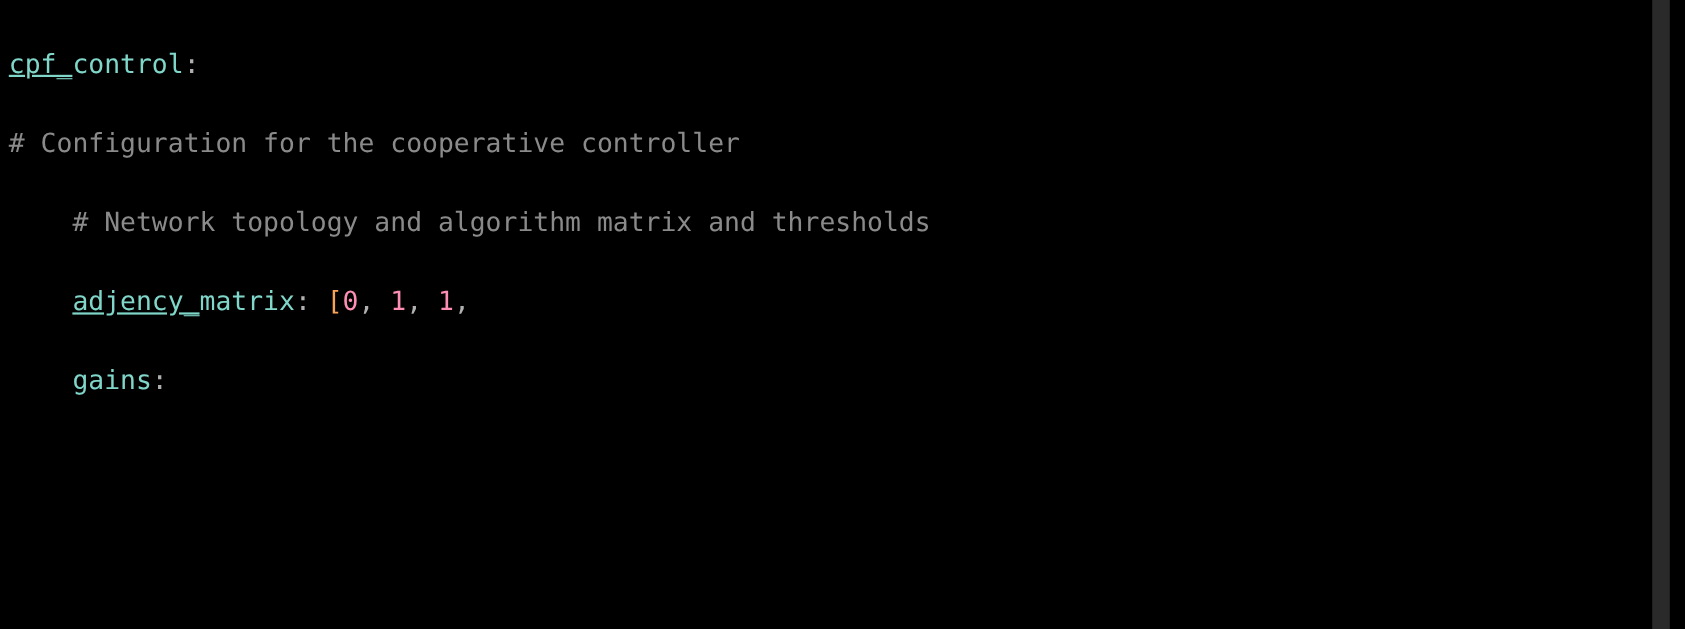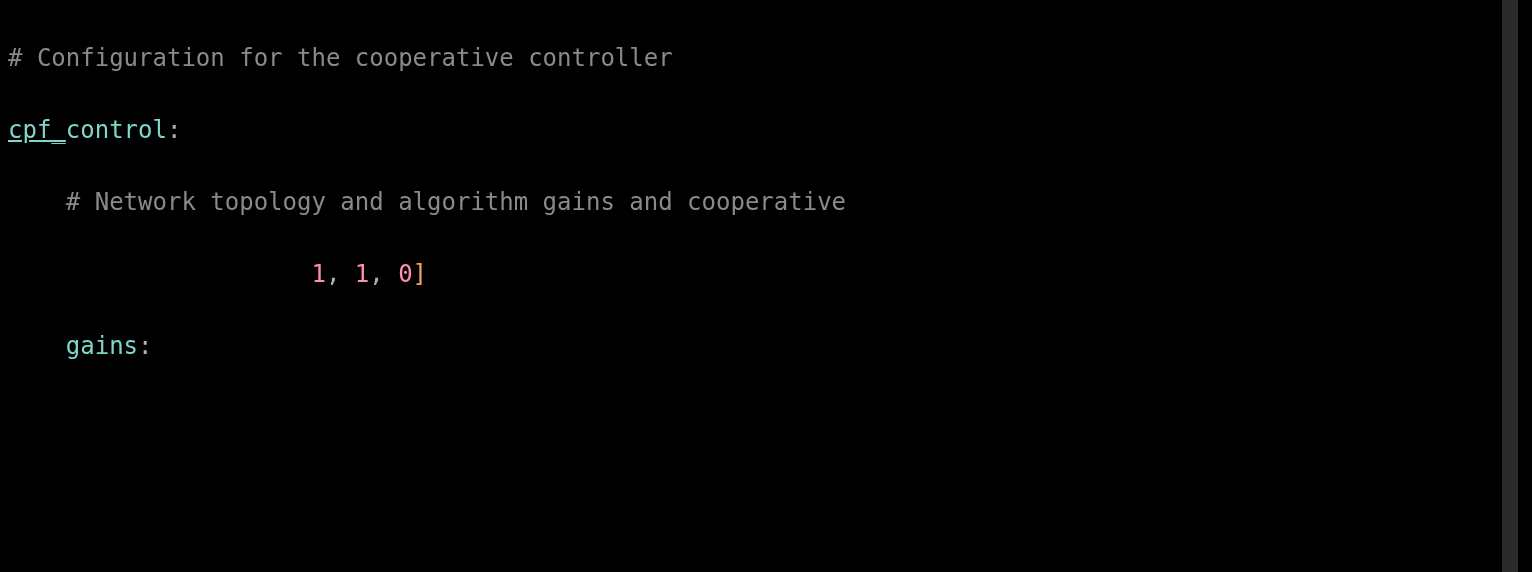--- a/index.html
+++ b/index.html
@@ -34,24 +34,24 @@
       top: 0;
       width: 16px;
       height: 572px;
       background: #2a2a2a;
     }
   </style>
 </head>
 <body>
 
 <div class="editor">
+<span class="line"><span class="key underline">cpf_</span><span class="key">control</span><span class="punct">:</span></span>
 <span class="line"><span class="comment"># Configuration for the cooperative controller</span></span>
-<span class="line"><span class="key underline">cpf_</span><span class="key">control</span><span class="punct">:</span></span>
-<span class="line"><span>    </span><span class="comment"># Network topology and algorithm gains and cooperative</span></span>
-<span class="line"><span>                     </span><span class="number">1</span><span class="punct">,</span><span> </span><span class="number">1</span><span class="punct">,</span><span> </span><span class="number">0</span><span class="bracket">]</span></span>
+<span class="line"><span>    </span><span class="comment"># Network topology and algorithm matrix and thresholds</span></span>
+<span class="line"><span>    </span><span class="key underline">adjency_</span><span class="key">matrix</span><span class="punct">:</span><span> </span><span class="bracket">[</span><span class="number">0</span><span class="punct">,</span><span> </span><span class="number">1</span><span class="punct">,</span><span> </span><span class="number">1</span><span class="punct">,</span></span>
 <span class="line"><span>    </span><span class="key">gains</span><span class="punct">:</span></span>
 
 
 
 
 
 
 
 </div>
 

